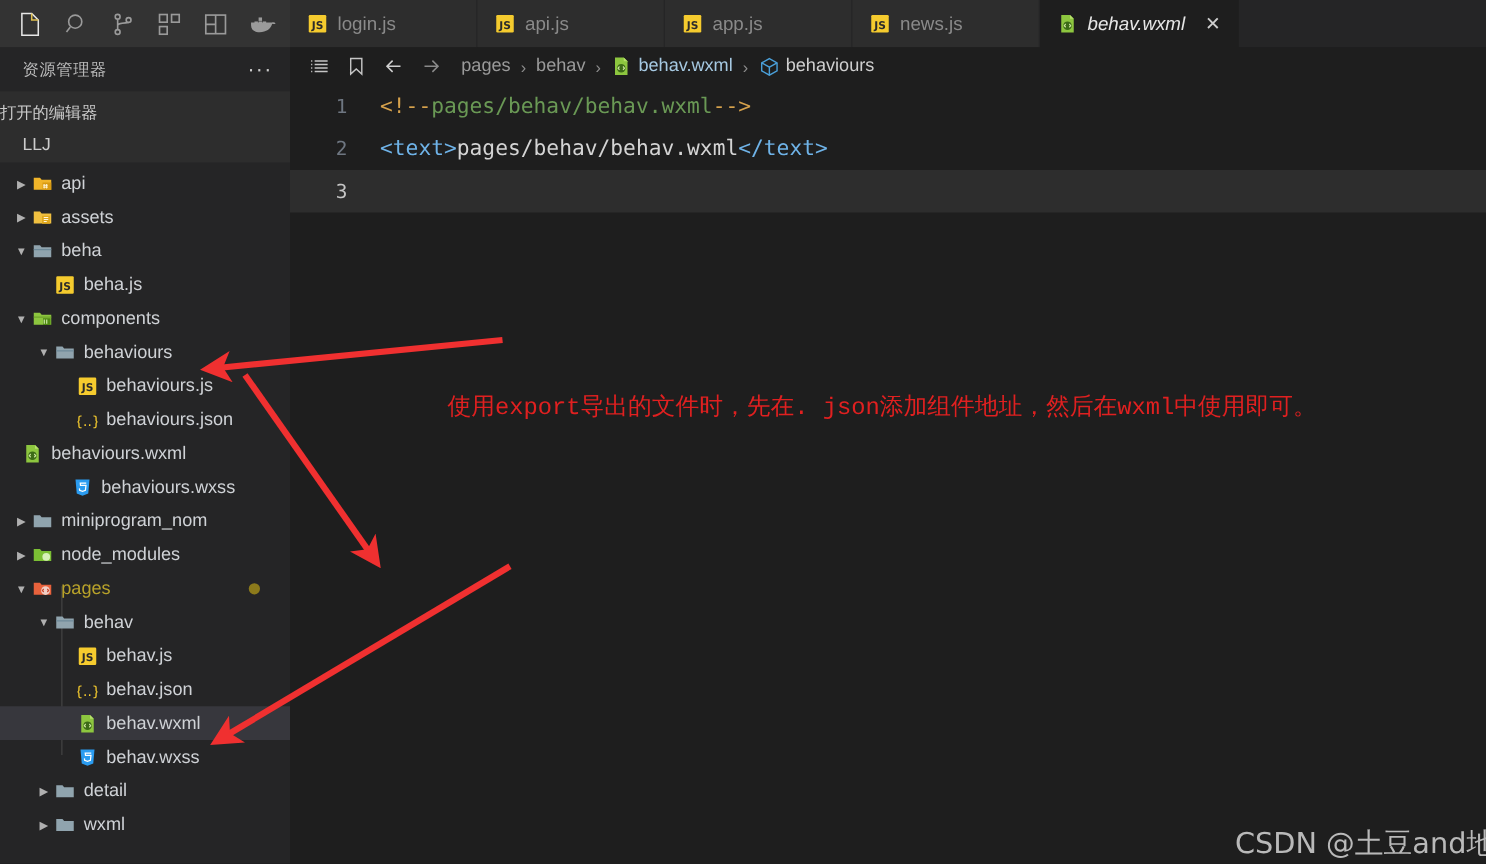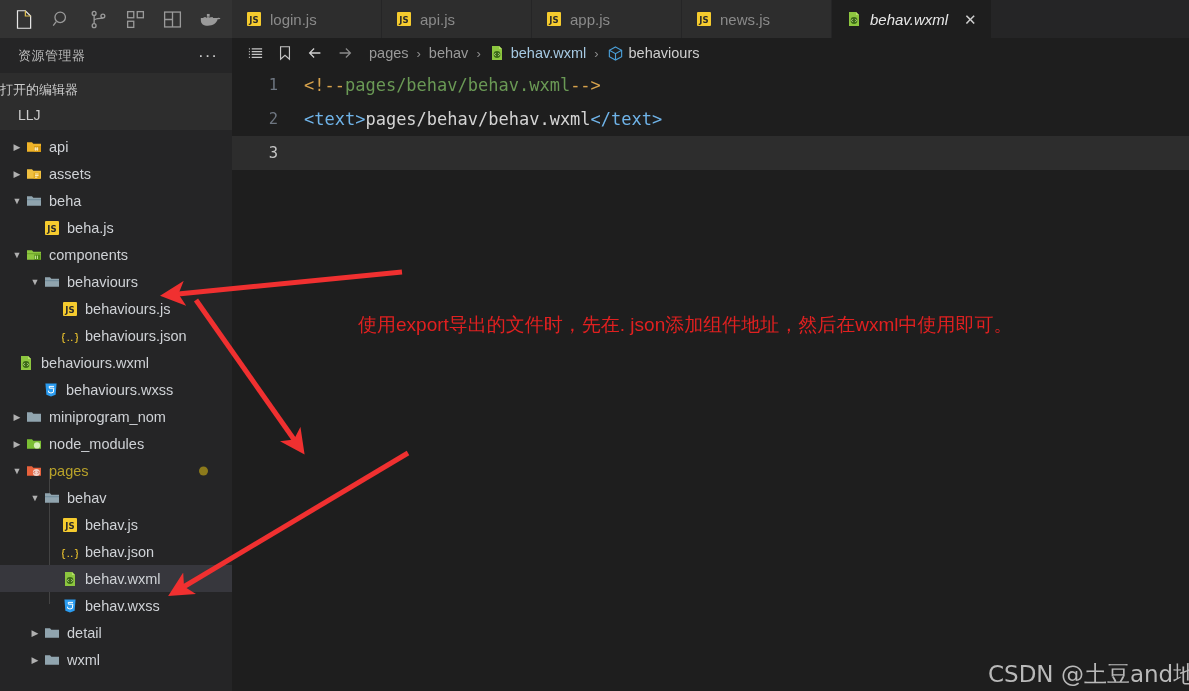--- a/index.html
+++ b/index.html
@@ -161,21 +161,21 @@
     background:#5a6b5a55;
     padding:1px 0;
   }
 
   
   .overlay{ position:absolute; inset:0; pointer-events:none; }
   .anno-text{
     position:absolute;
     color:#e02020;
     font-size:19px;
-    font-family:Liberation Sans, sans-serif;
+    font-family:Liberation Mono, monospace;
     white-space:nowrap;
   }
   .watermark{
     position:absolute;
     color:#b9b9b9;
     font-size:23px;
     font-family:"DejaVu Sans", sans-serif;
     white-space:nowrap;
   }
 </style>
@@ -386,21 +386,21 @@
             <span class="ficon">
               <svg width="16" height="16" viewBox="0 0 16 16">
                 <path d="M3 1h7l3 3v11H3z" fill="#8dc63f"></path>
                 <path d="M10 1v3h3" fill="#b5e06a"></path>
                 <circle cx="8" cy="9.5" r="3.4" fill="#3d6b18"></circle>
                 <path d="M6.6 8.2 5.4 9.5l1.2 1.3M9.4 8.2l1.2 1.3-1.2 1.3" stroke="#cfe8a0" stroke-width="0.9" fill="none"></path>
               </svg>
             </span>
             <span class="lbl">behaviours.wxml</span>
           </div>
-          <div class="row" style="padding-left: 25px;">
+          <div class="row" style="padding-left: 40px;">
             <span class="chev"></span>
             <span class="ficon">
               <svg width="16" height="16" viewBox="0 0 16 16">
                 <path d="M2.4 1.6h11.2l-1 11.2L8 14.6l-4.6-1.8z" fill="#2b9cf0"></path>
                 <path d="M11 4.4H6.2l.2 1.8h4.4l-.5 4.1L8 11l-2.3-.7-.15-1.6" stroke="#ffffff" stroke-width="1" fill="none"></path>
               </svg>
             </span>
             <span class="lbl">behaviours.wxss</span>
           </div>
           <div class="row" style="padding-left: 8px;">

